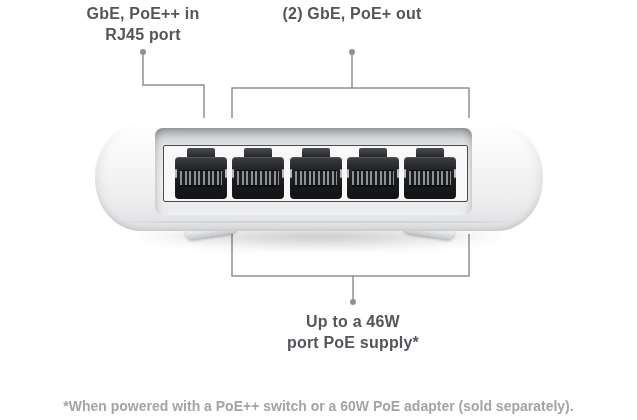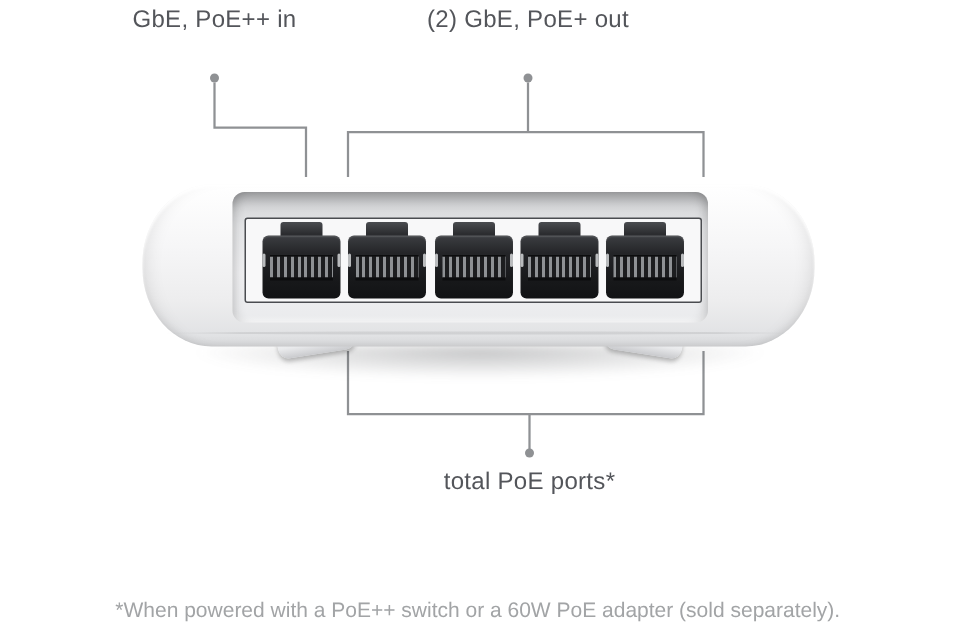--- a/index.html
+++ b/index.html
@@ -2,20 +2,21 @@
 <html style="--label-text: #53555a; --line-color: #8f9194; --footnote-text: #a2a4a6; --device-body: #f6f6f7; --pin-light: #8e9194;"><head>
 <meta charset="utf-8">
 <style>
   html,body{margin:0;padding:0;background:#ffffff;}
   .canvas{
     position:relative;
     width:637px;height:420px;
     overflow:hidden;
     background:#ffffff;
     font-family:"Liberation Sans","DejaVu Sans",sans-serif;
+    font-weight:bold;
   }
   
   .label{
     position:absolute;
     width:220px;
     text-align:center;
     font-size:16px;
     line-height:21px;
     letter-spacing:.2px;
     color:var(--label-text,#53555a);
@@ -109,20 +110,21 @@
     color:var(--footnote-text,#a2a4a6);
   }
 </style>
 </head>
 <body>
 
 <div class="canvas">
 
   <div class="label label-tl">
     <div>GbE, PoE++ in</div>
+    <div>RJ45 port</div>
   </div>
 
   <div class="label label-tr">
     <div>(2) GbE, PoE+ out</div>
   </div>
 
   <svg class="lines" viewBox="0 0 637 420">
     <circle cx="143" cy="52" r="3"></circle>
     <path d="M143,55 V85 H204 V118"></path>
     <circle cx="352" cy="52" r="3"></circle>
@@ -177,18 +179,19 @@
               <div class="clip cr"></div>
               <div class="teeth"></div>
             </div>
           </div>
         </div>
     </div>
     <div class="seam"></div>
   </div>
 
   <div class="label label-b">
-    <div>total PoE ports*</div>
+    <div>Up to a 46W</div>
+    <div>port PoE supply*</div>
   </div>
 
   <div class="footnote">*When powered with a PoE++ switch or a 60W PoE adapter (sold separately).</div>
 
 </div>
 
 </body></html>

